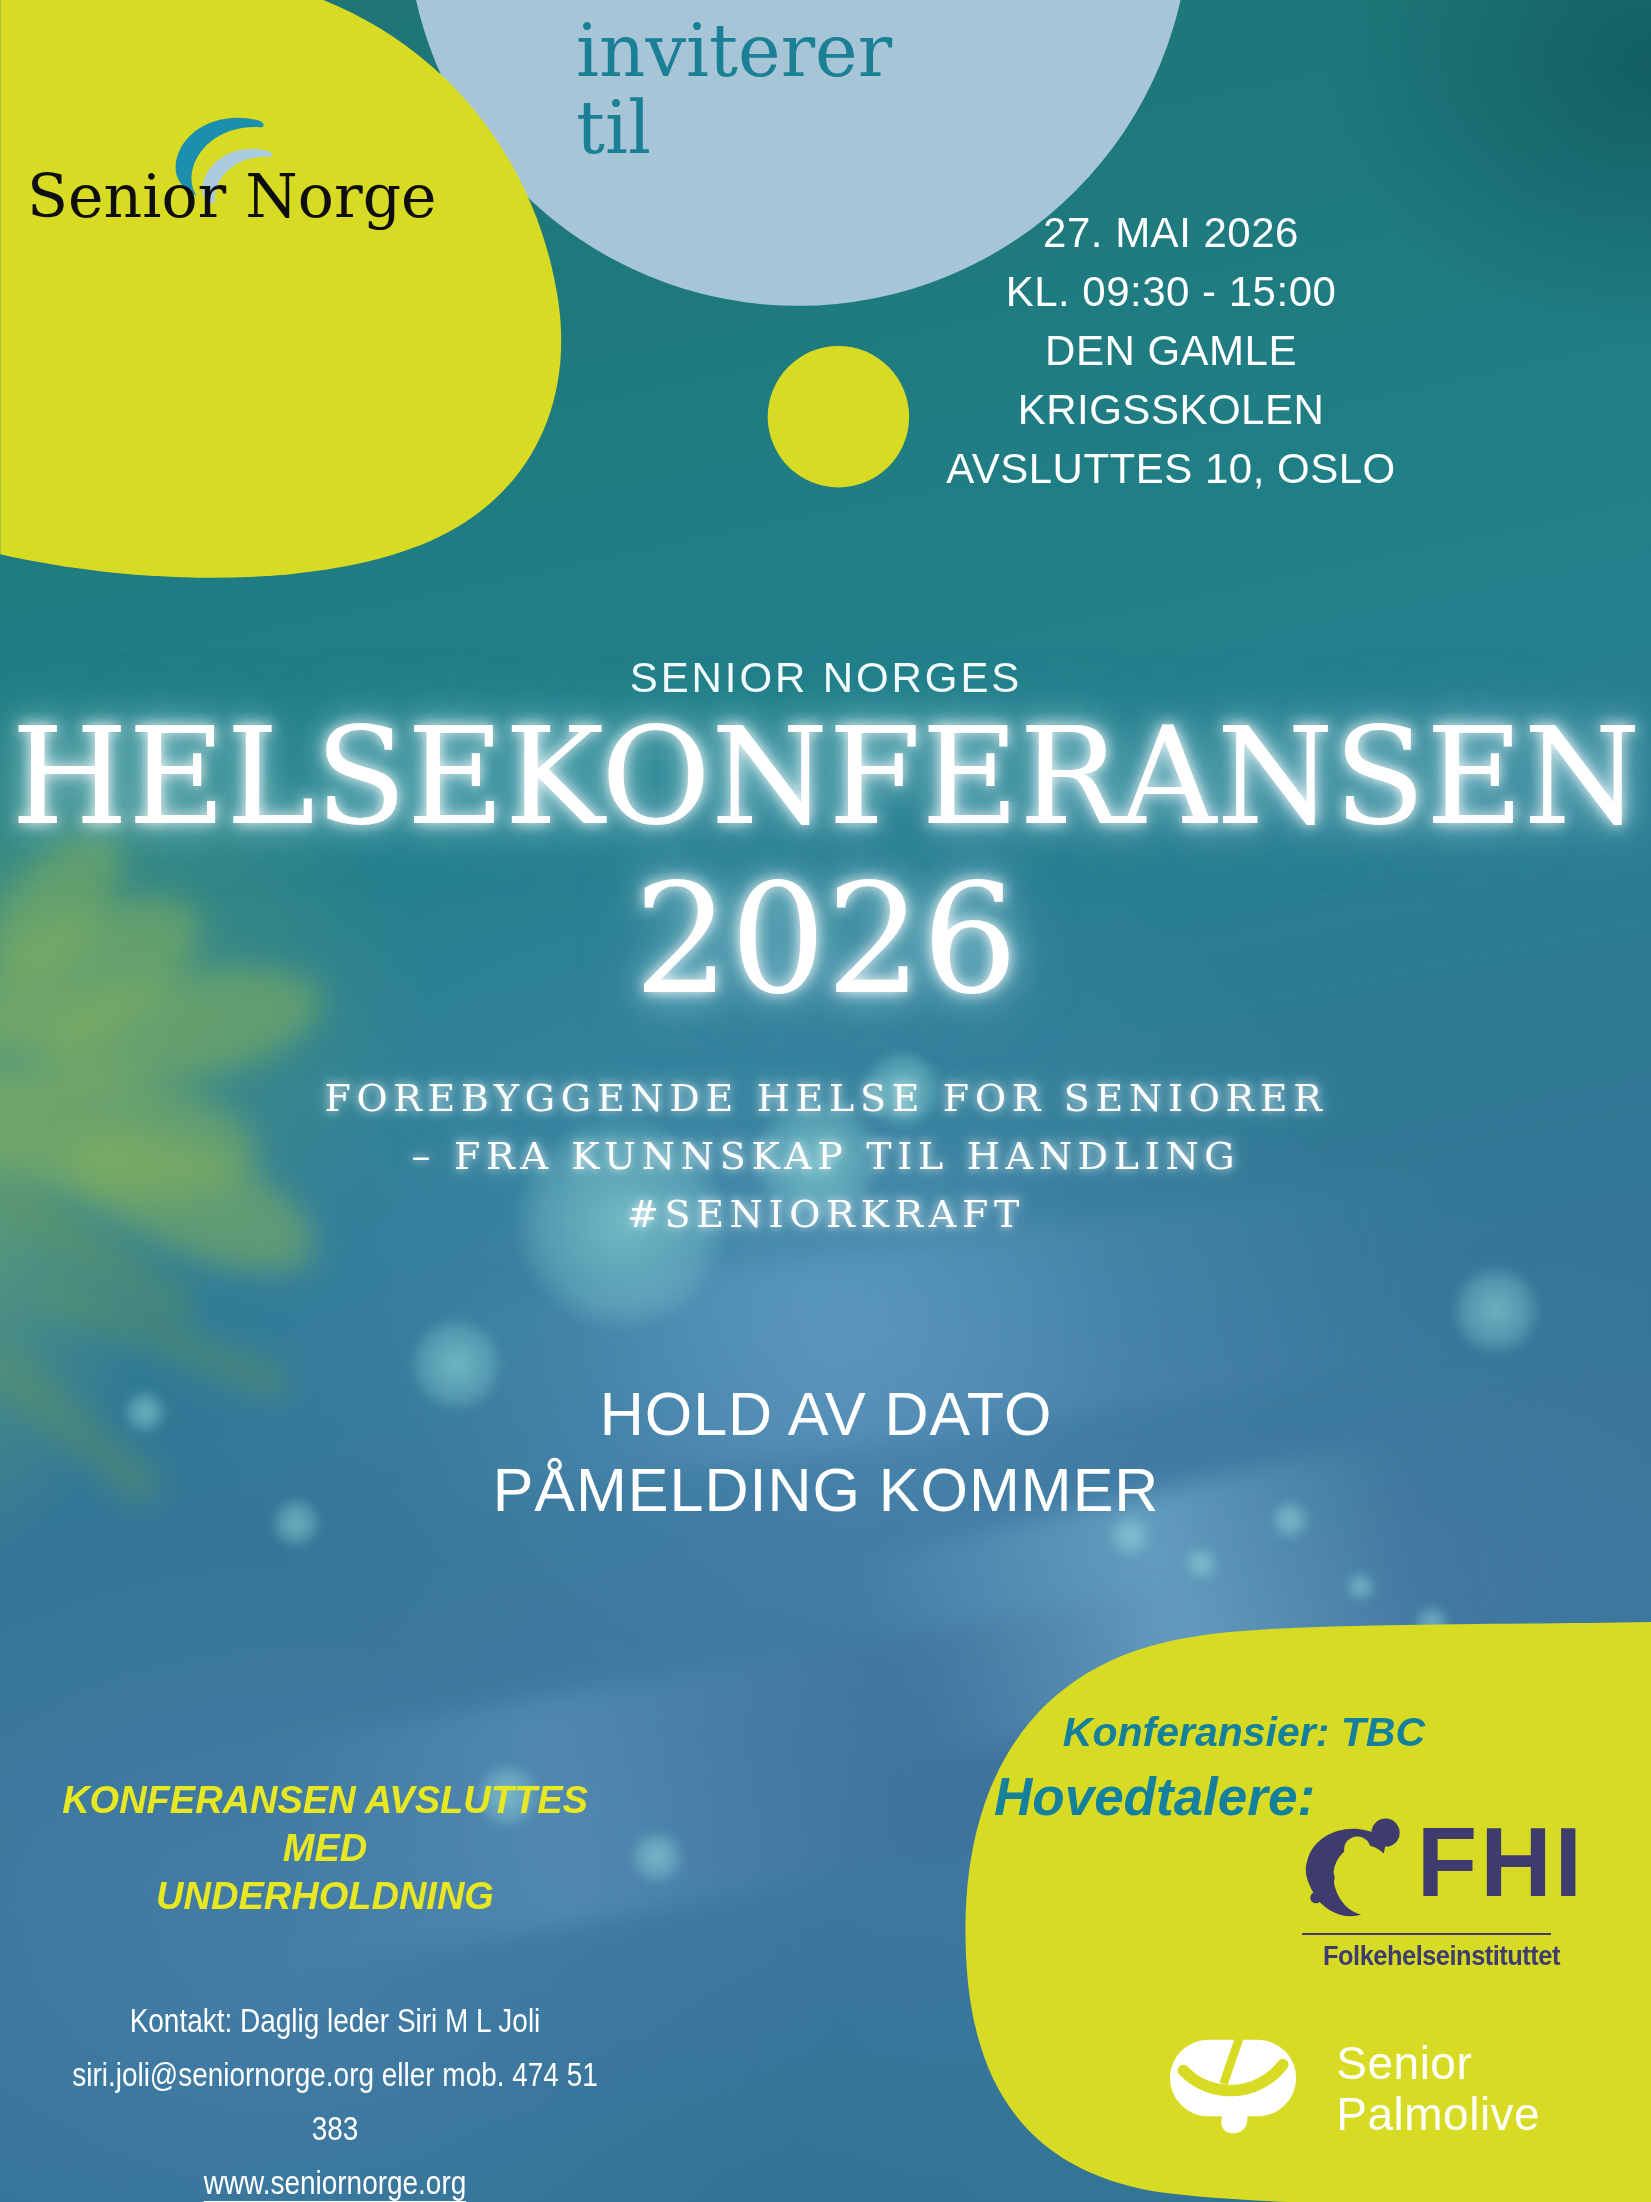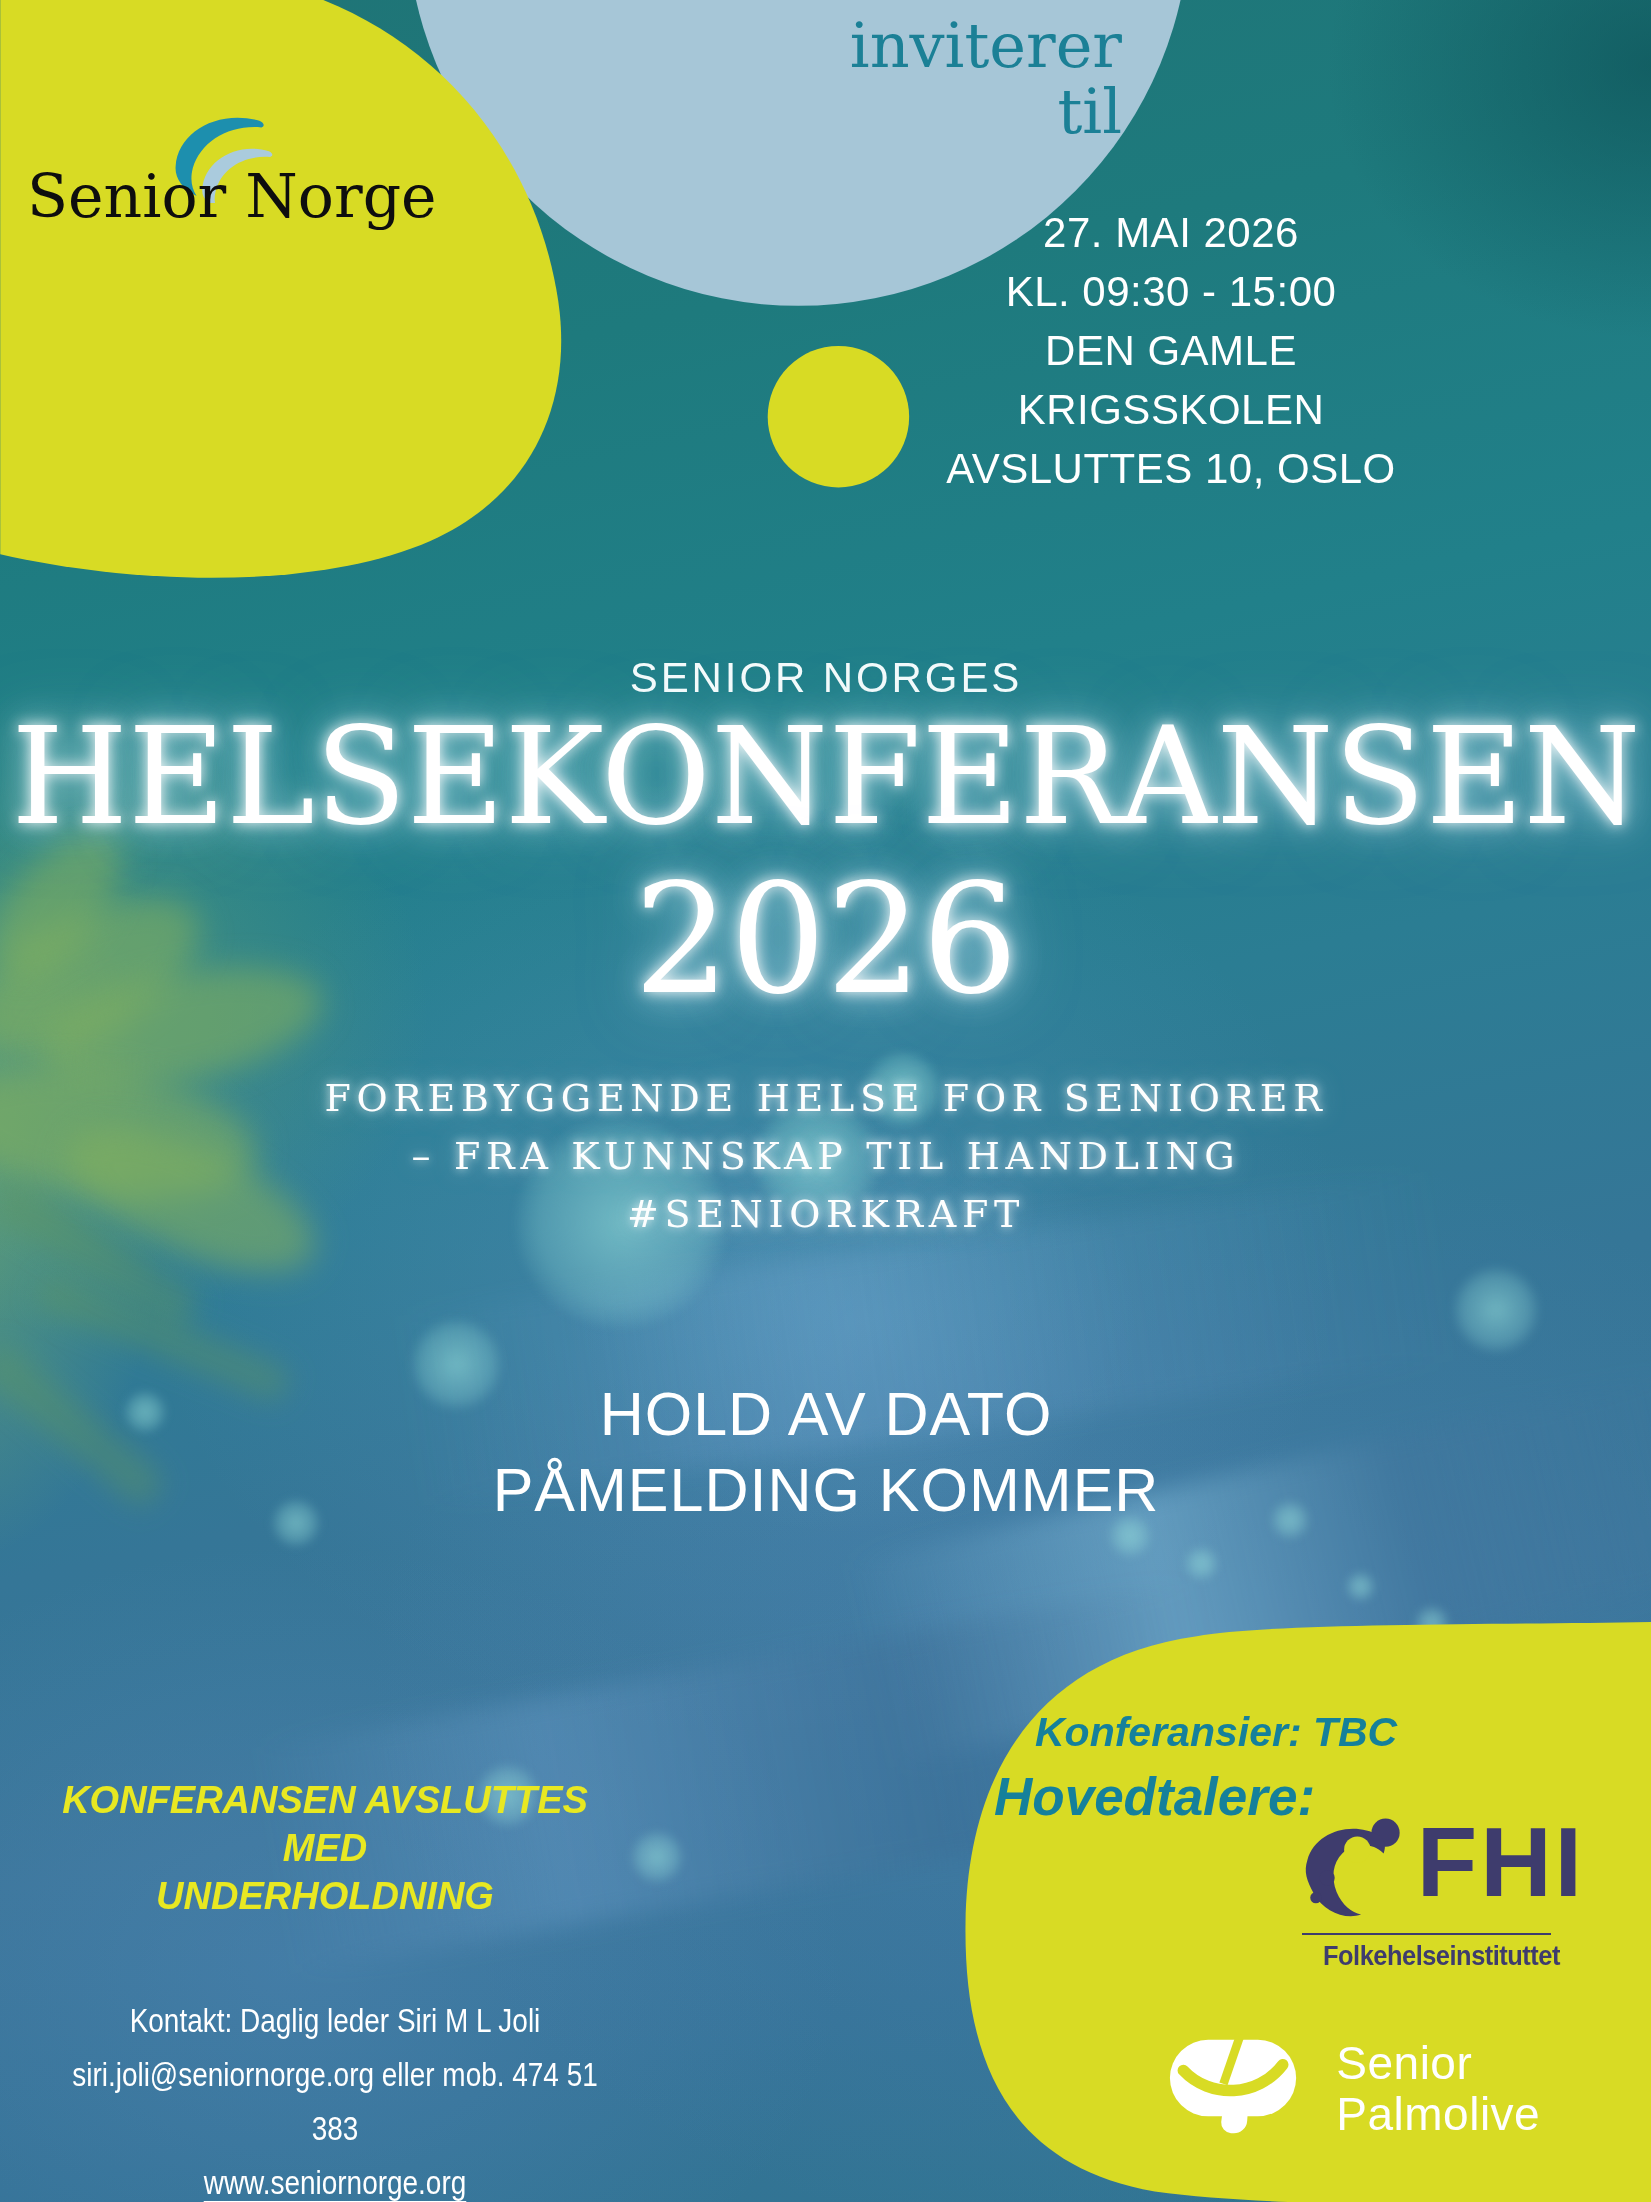--- a/index.html
+++ b/index.html
@@ -19,22 +19,22 @@
       radial-gradient(1099px 784px at 70% 77%, rgba(88,138,195,.30), transparent 72%),
       radial-gradient(784px 593px at 18% 89%, rgba(95,145,200,.30), transparent 70%),
       radial-gradient(401px 306px at 52% 60%, rgba(140,200,230,.22), transparent 70%);
   }
   .petal{position:absolute;background:rgba(132,176,92,.55);border-radius:50%;filter:blur(15.3px);pointer-events:none;}
   .stem{position:absolute;background:rgba(96,150,96,.4);border-radius:38px;filter:blur(13.4px);pointer-events:none;}
   .streak{position:absolute;pointer-events:none;filter:blur(11.5px);}
   .bokeh{position:absolute;border-radius:50%;pointer-events:none;filter:blur(4.8px);background:radial-gradient(circle, rgba(155,228,222,.55) 0%, rgba(155,228,222,.25) 55%, transparent 75%);}
   
   .shapes{position:absolute;left:0;top:0;}
-  .invite{position:absolute;left:596px;top:13.4px;width:526px;text-align:right;
-    color:#1b8096;font-size:62px;line-height:1.06;font-family:"DejaVu Serif","Liberation Serif",serif;}
+  .invite{position:absolute;left:576px;top:13.4px;width:526px;text-align:left;
+    color:#1b8096;font-size:72px;line-height:1.06;font-family:"DejaVu Serif","Liberation Serif",serif;}
   .brand{position:absolute;left:27px;top:111px;width:363px;}
   .brand .swoosh{position:absolute;left:141px;top:-3.8px;}
   .brand .name{position:relative;margin-top:50px;font-family:"DejaVu Serif","Liberation Serif",serif;
     font-size:60px;color:#0e0e0e;letter-spacing:0px;white-space:nowrap;}
   .event-info{position:absolute;left:894px;top:203px;width:554px;text-align:center;color:#ffffff;
     font-size:42px;line-height:59px;letter-spacing:0.5px;}
   .kicker{position:absolute;left:0;top:654px;width:100%;text-align:center;color:#f4fbfb;
     font-size:42px;letter-spacing:2.9px;}
   .main-title{position:absolute;left:0;top:707px;width:100%;text-align:center;color:#ffffff;
     font-size:134px;line-height:140px;font-family:"DejaVu Serif","Liberation Serif",serif;
@@ -42,21 +42,21 @@
   .year{position:absolute;left:0;top:865px;width:100%;text-align:center;color:#ffffff;
     font-size:151px;line-height:151px;font-family:"DejaVu Serif","Liberation Serif",serif;
     text-shadow:0 0 13.4px rgba(255,255,255,.95),0 0 34px rgba(205,240,250,.8),0 0 67px rgba(175,230,245,.55);}
   .subtitle{position:absolute;left:0;top:1069px;width:100%;text-align:center;color:#fdfefe;
     font-family:"DejaVu Serif","Liberation Serif",serif;font-size:38px;line-height:58px;letter-spacing:5.7px;
     text-shadow:0 0 9.6px rgba(255,255,255,.8),0 0 23px rgba(190,235,245,.55);}
   .save-date{position:absolute;left:0;top:1376px;width:100%;text-align:center;color:#ffffff;
     font-size:61px;line-height:76px;letter-spacing:1px;}
   .entertainment{position:absolute;left:38px;top:1776px;width:574px;text-align:center;
     color:#e8e822;font-size:38px;line-height:48px;font-weight:700;font-style:italic;}
-  .speaker-k{position:absolute;left:1035px;top:1709px;width:459px;text-align:left;
+  .speaker-k{position:absolute;left:966px;top:1709px;width:459px;text-align:right;
     color:#15809b;font-size:41px;font-weight:700;font-style:italic;}
   .speaker-h{position:absolute;left:994px;top:1766px;color:#15809b;font-size:53px;font-weight:700;font-style:italic;}
   .fhi{position:absolute;left:1298px;top:1816px;width:287px;}
   .fhi-row{display:flex;align-items:flex-start;}
   .fhi-abbr{font-size:99px;line-height:0.92;font-weight:700;color:#3e3c6d;letter-spacing:2.9px;margin-left:13.4px;}
   .fhi-line{margin:11.5px 0 0 3.8px;width:249px;height:2.9px;background:#3e3c6d;}
   .fhi-name{margin-top:5.7px;width:287px;text-align:center;color:#3e3c6d;font-weight:700;font-size:27px;letter-spacing:-0.5px;transform:scaleX(.94);transform-origin:center;}
   .colgate{position:absolute;left:1168px;top:2032px;display:flex;align-items:flex-start;}
   .colgate-text{margin-left:15.3px;color:#ffffff;font-size:46px;line-height:51px;letter-spacing:0.5px;margin-top:5.7px;}
   .contact{position:absolute;left:9.6px;top:1994px;width:650px;text-align:center;color:#ffffff;

